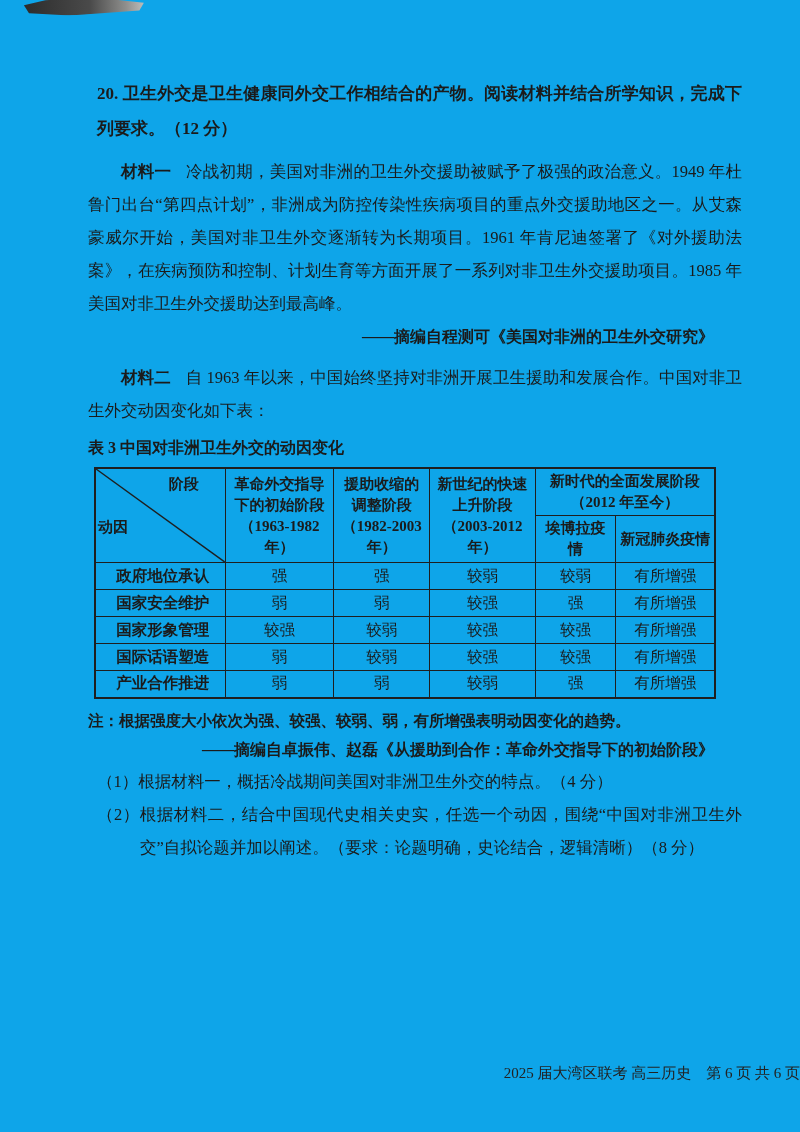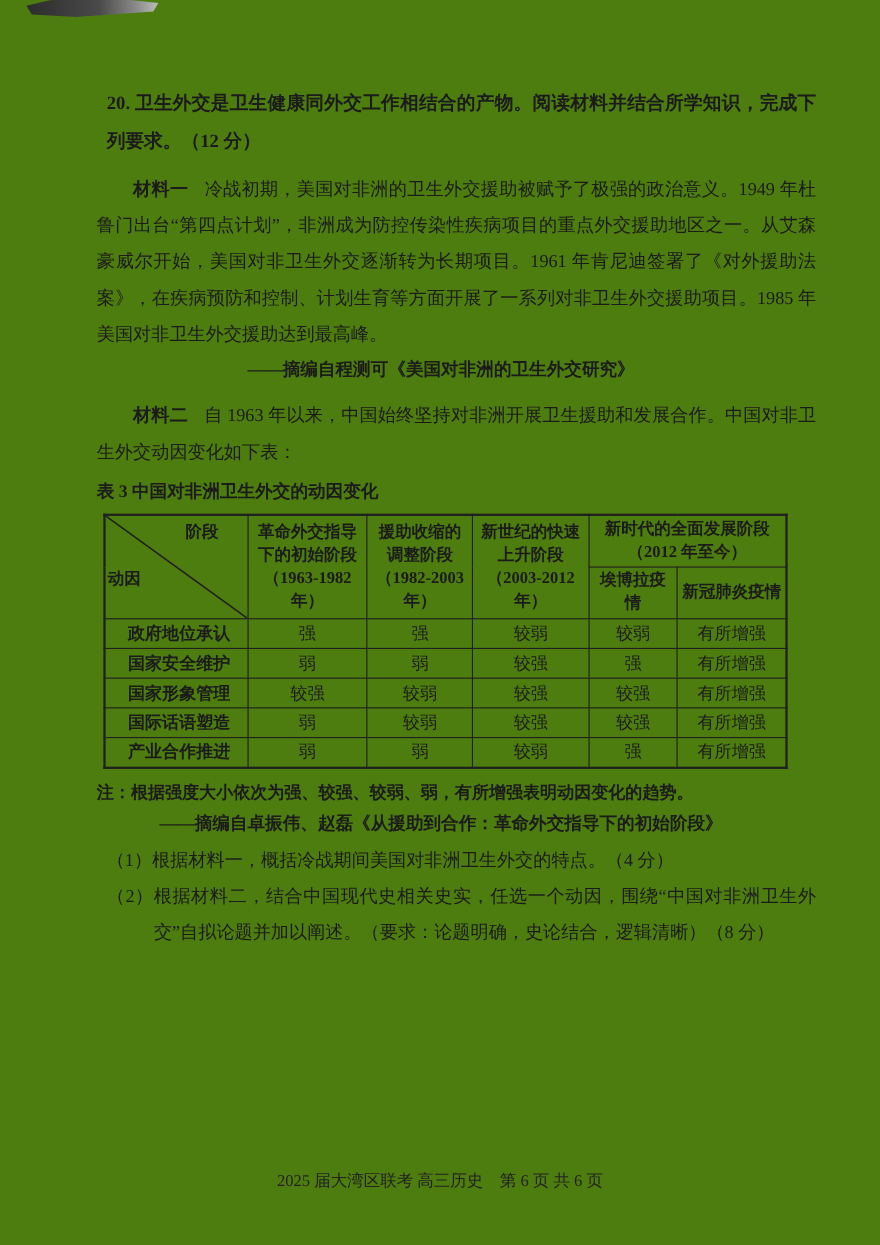--- a/index.html
+++ b/index.html
@@ -2,21 +2,21 @@
 <html><head>
 <meta charset="utf-8">
 <style>
   * { margin: 0; padding: 0; box-sizing: border-box; }
   html, body { background: #e9e9e7; }
   .page {
     position: relative;
     width: 800px;
     height: 1132px;
     margin: 0 auto;
-    background: #4d7c0f;
+    background: #0ea5e9;
     color: #1b1b1b;
     font-family: "Liberation Serif", "DejaVu Serif", serif;
     overflow: hidden;
   }
   .scan-artifact {
     position: absolute;
     left: 24px; top: -2px;
     width: 120px; height: 17px;
     background: linear-gradient(90deg, #2c2c2c 0%, #4a4a4a 55%, #8f8f8d 85%, #bdbdbb 100%);
     clip-path: polygon(0 30%, 18% 5%, 60% 0, 100% 40%, 96% 85%, 38% 100%, 4% 78%);
@@ -37,21 +37,21 @@
     font-size: 16.5px;
     line-height: 33px;
     text-align: justify;
     text-indent: 2em;
   }
   .material .m-label { font-weight: bold; margin-right: 0.9em; }
   .source {
     font-weight: bold;
     font-size: 16px;
     line-height: 30px;
-    text-align: center;
+    text-align: right;
     padding-right: 28px;
     margin-top: 2px;
   }
   .table-title {
     margin-top: 9px;
     text-align: left;
     font-weight: bold;
     font-size: 16px;
     line-height: 24px;
   }
@@ -94,21 +94,21 @@
     line-height: 33px;
     padding-left: calc(2.6em + 9px);
     text-indent: -2.6em;
     text-align: justify;
   }
   .sub-q:first-of-type { margin-top: 7px; }
   .footer {
     position: absolute;
     top: 1064px;
     left: 0; right: 0;
-    text-align: center;
+    text-align: right;
     font-size: 15px;
     color: #222;
   }
 </style>
 </head>
 <body>
 
 <div class="page">
   <div class="scan-artifact"></div>
 

